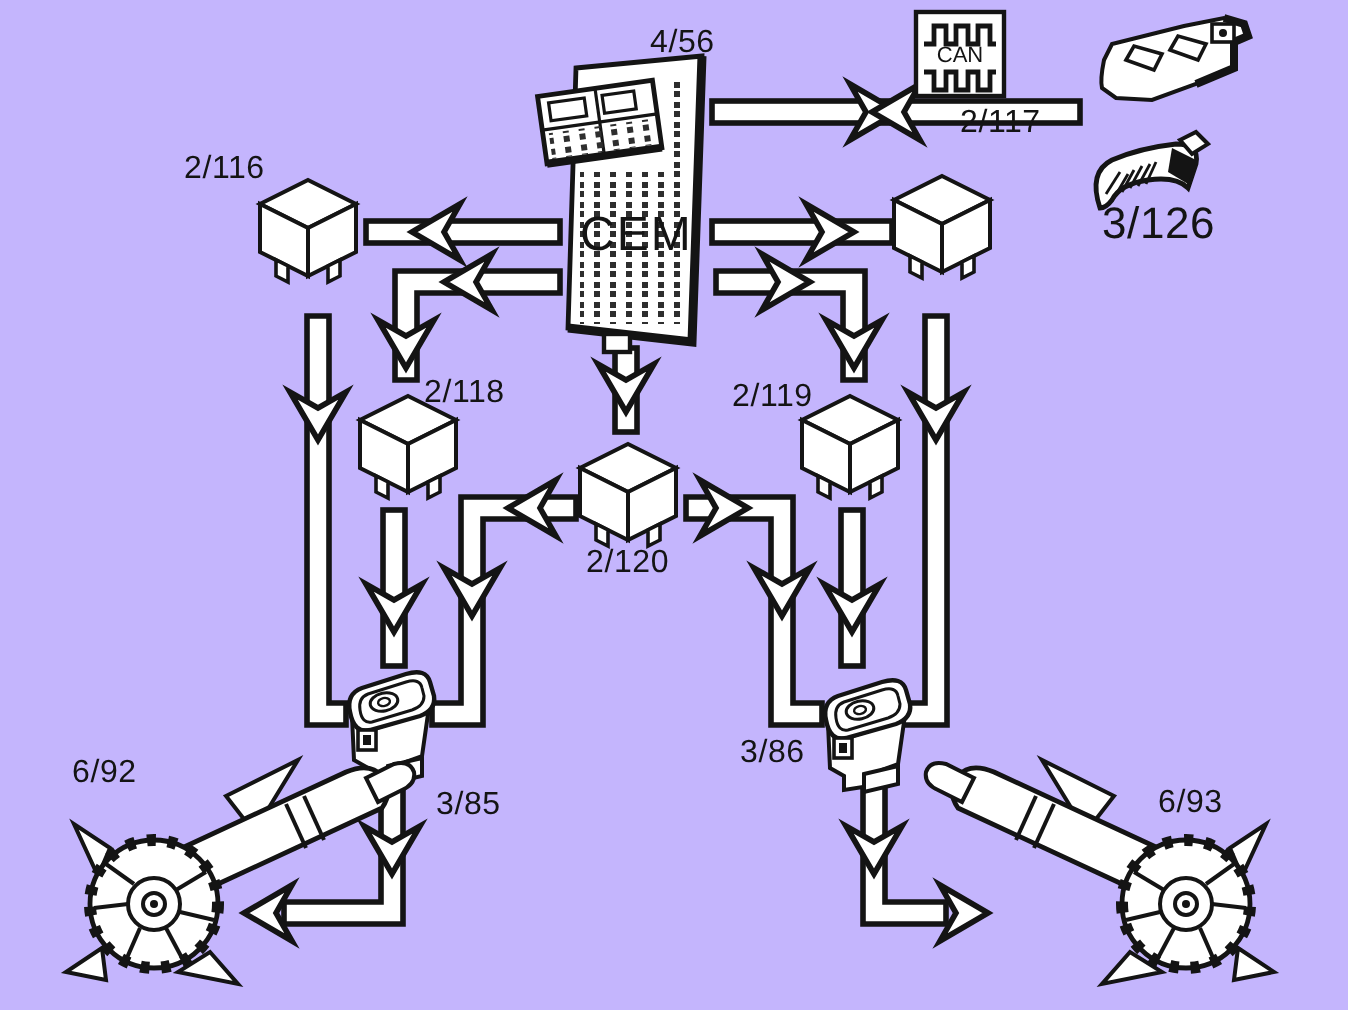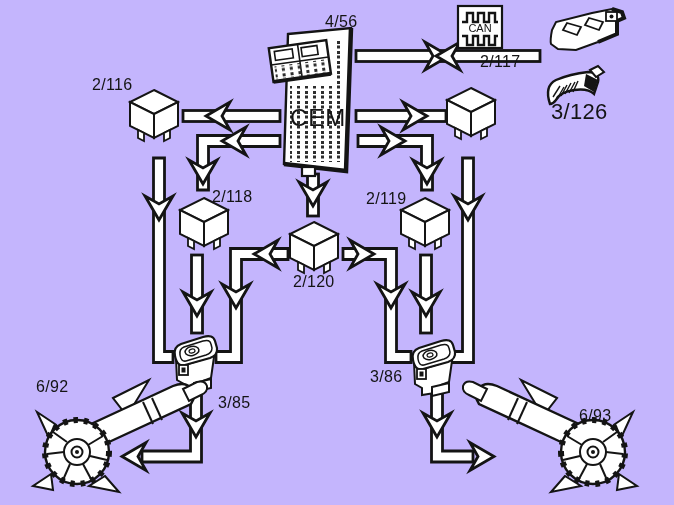--- a/index.html
+++ b/index.html
@@ -183,15 +183,15 @@
 <div class="lbl lbl-can" style="left:458px;top:23px;">CAN</div>
 <div class="lbl lbl-mid" style="left:551px;top:101px;">3/126</div>
 <div class="lbl" style="left:92px;top:77px;text-align:right;">2/116</div>
 <div class="lbl" style="left:480px;top:54px;">2/117</div>
 <div class="lbl" style="left:212px;top:189px;text-align:right;">2/118</div>
 <div class="lbl" style="left:366px;top:191px;">2/119</div>
 <div class="lbl" style="left:293px;top:274px;">2/120</div>
 <div class="lbl" style="left:218px;top:364px;margin-top:31px;">3/85</div>
 <div class="lbl" style="left:370px;top:369px;">3/86</div>
 <div class="lbl" style="left:36px;top:379px;text-align:center;">6/92</div>
-<div class="lbl" style="left:579px;top:408px;">6/93</div>
+<div class="lbl" style="left:579px;top:394px;">6/93</div>
 
 </div>
 
 </body></html>

